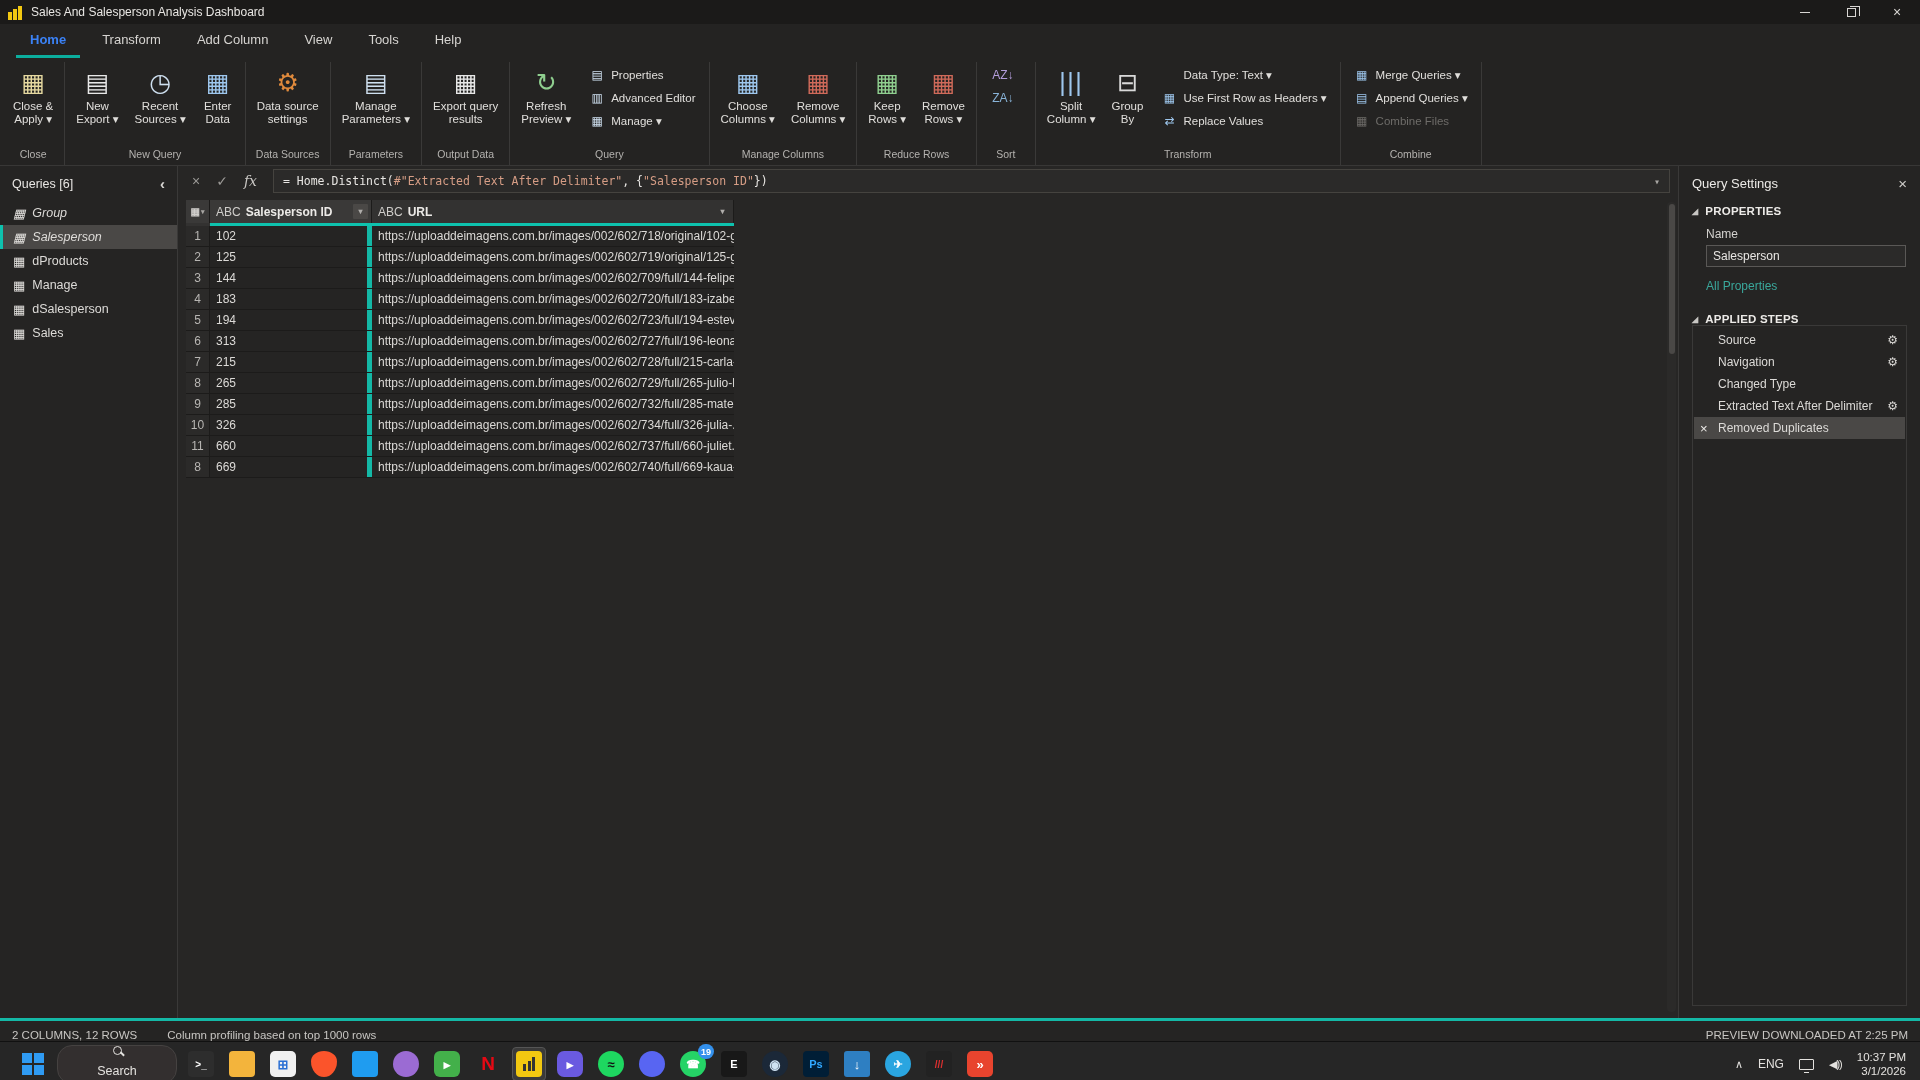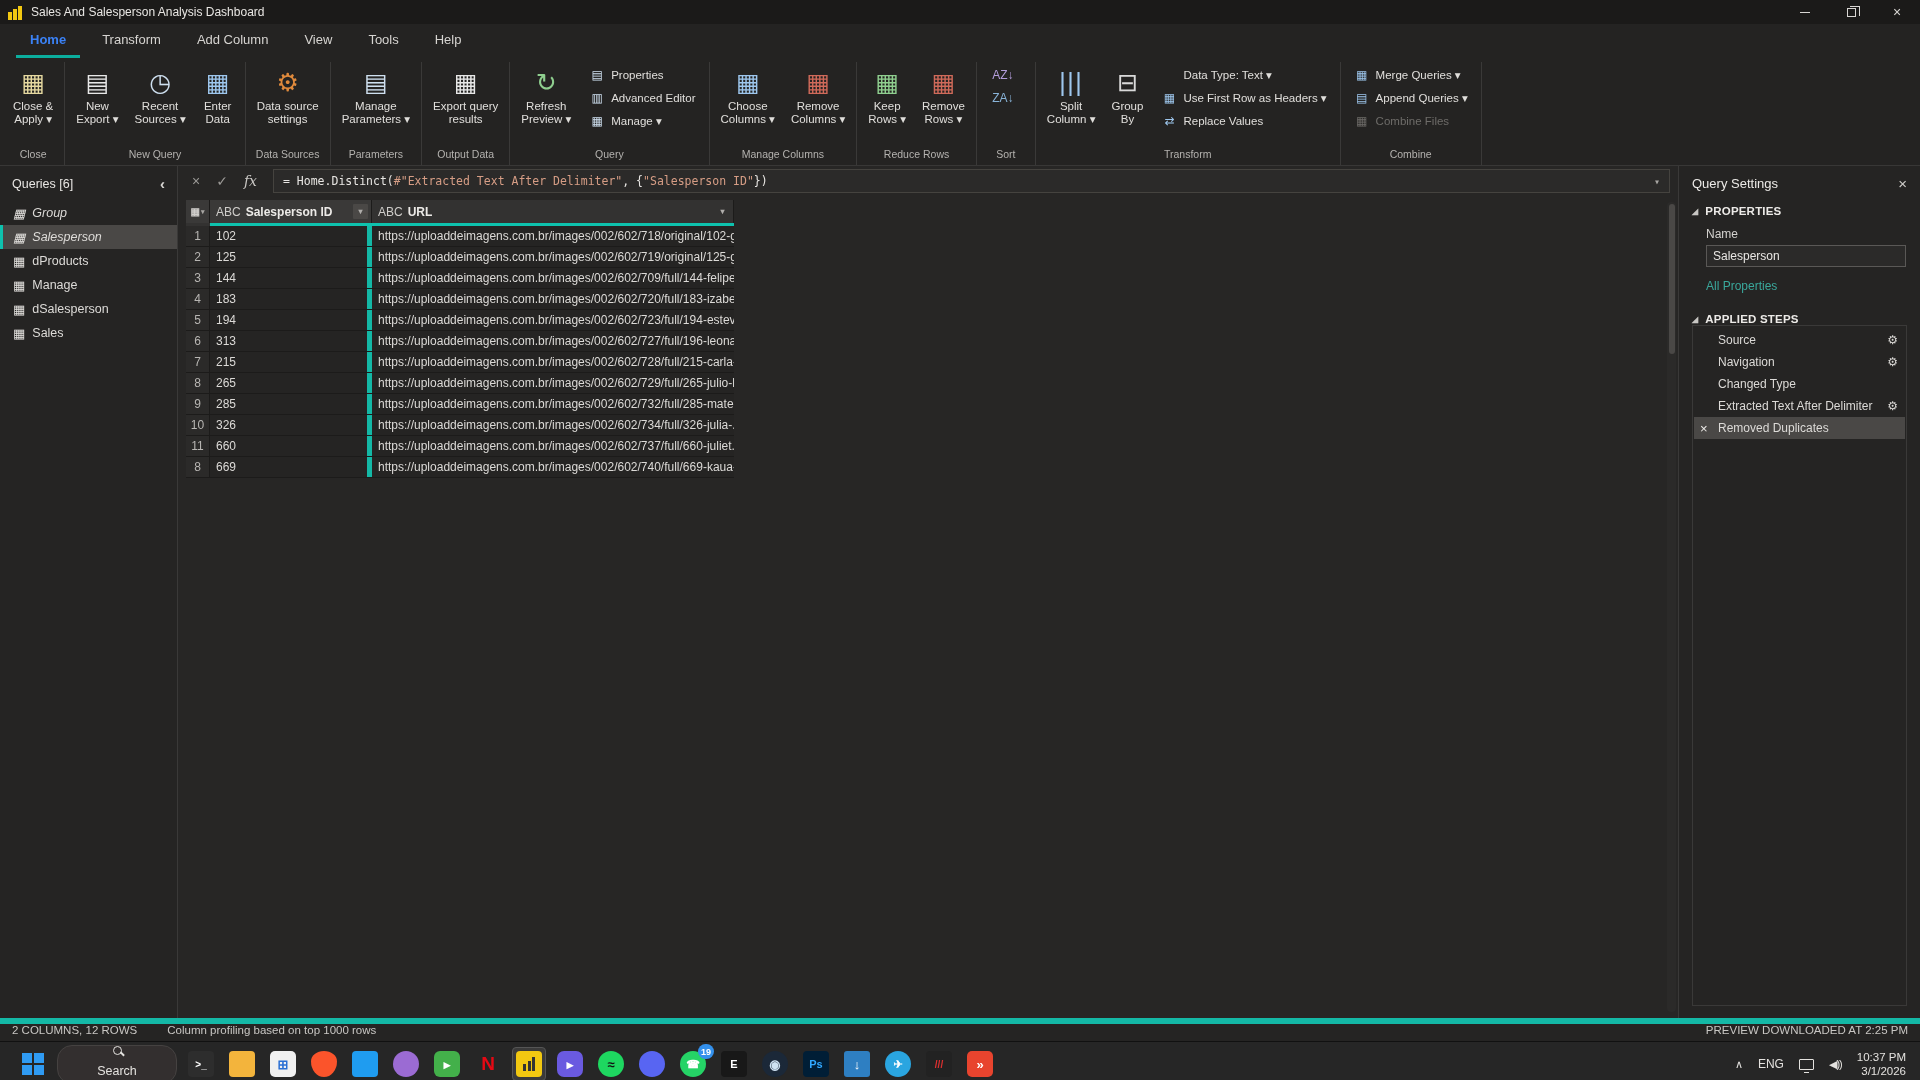--- a/index.html
+++ b/index.html
@@ -90,21 +90,21 @@
   .steps-head { margin-top:20px; }
   .steps-box { border:1px solid #3a3938; flex:1; padding:3px 1px; overflow:hidden; }
   .step { display:flex; align-items:center; height:22px; padding:0 7px 0 24px; color:#dcdad7; cursor:pointer; }
   .step .del { display:none; width:18px; color:#eceae7; font-size:13px; }
   .step.selected { background:#4a4846; padding-left:6px; }
   .step.selected .del { display:flex; }
   .step .gear { margin-left:auto; color:#d8d6d3; font-size:12px; display:none; }
   .step.has-gear .gear { display:block; }
 
   
-  .statusbar { height:23px; background:#252423; border-top:6px solid #14b8a6; display:flex; align-items:flex-start; font-size:11.5px; color:#c8c6c3; padding:0 12px; }
+  .statusbar { height:23px; background:#252423; border-top:3px solid #14b8a6; display:flex; align-items:flex-end; font-size:11.5px; color:#c8c6c3; padding:0 12px; }
   .sb-left { margin-right:30px; }
   .sb-right { margin-left:auto; }
 
   
   .taskbar { height:45px; background:#262626; border-top:1px solid #111; display:flex; align-items:center; padding-left:16px; gap:7px; }
   .tb-slot { width:34px; height:34px; display:flex; align-items:center; justify-content:center; border-radius:4px; position:relative; cursor:pointer; }
   .tb-slot.active { background:#3a3a3a; border:1px solid #555; }
   .tb-slot.active:after { content:""; position:absolute; bottom:-4px; left:9px; width:14px; height:3px; background:#4cc2ff; border-radius:2px; }
   .tb-slot.dot:after { content:""; position:absolute; bottom:-4px; left:15px; width:4px; height:4px; background:#8a8a8a; border-radius:50%; }
   .winlogo { width:22px; height:22px; display:grid; grid-template-columns:1fr 1fr; grid-template-rows:1fr 1fr; gap:2px; }

